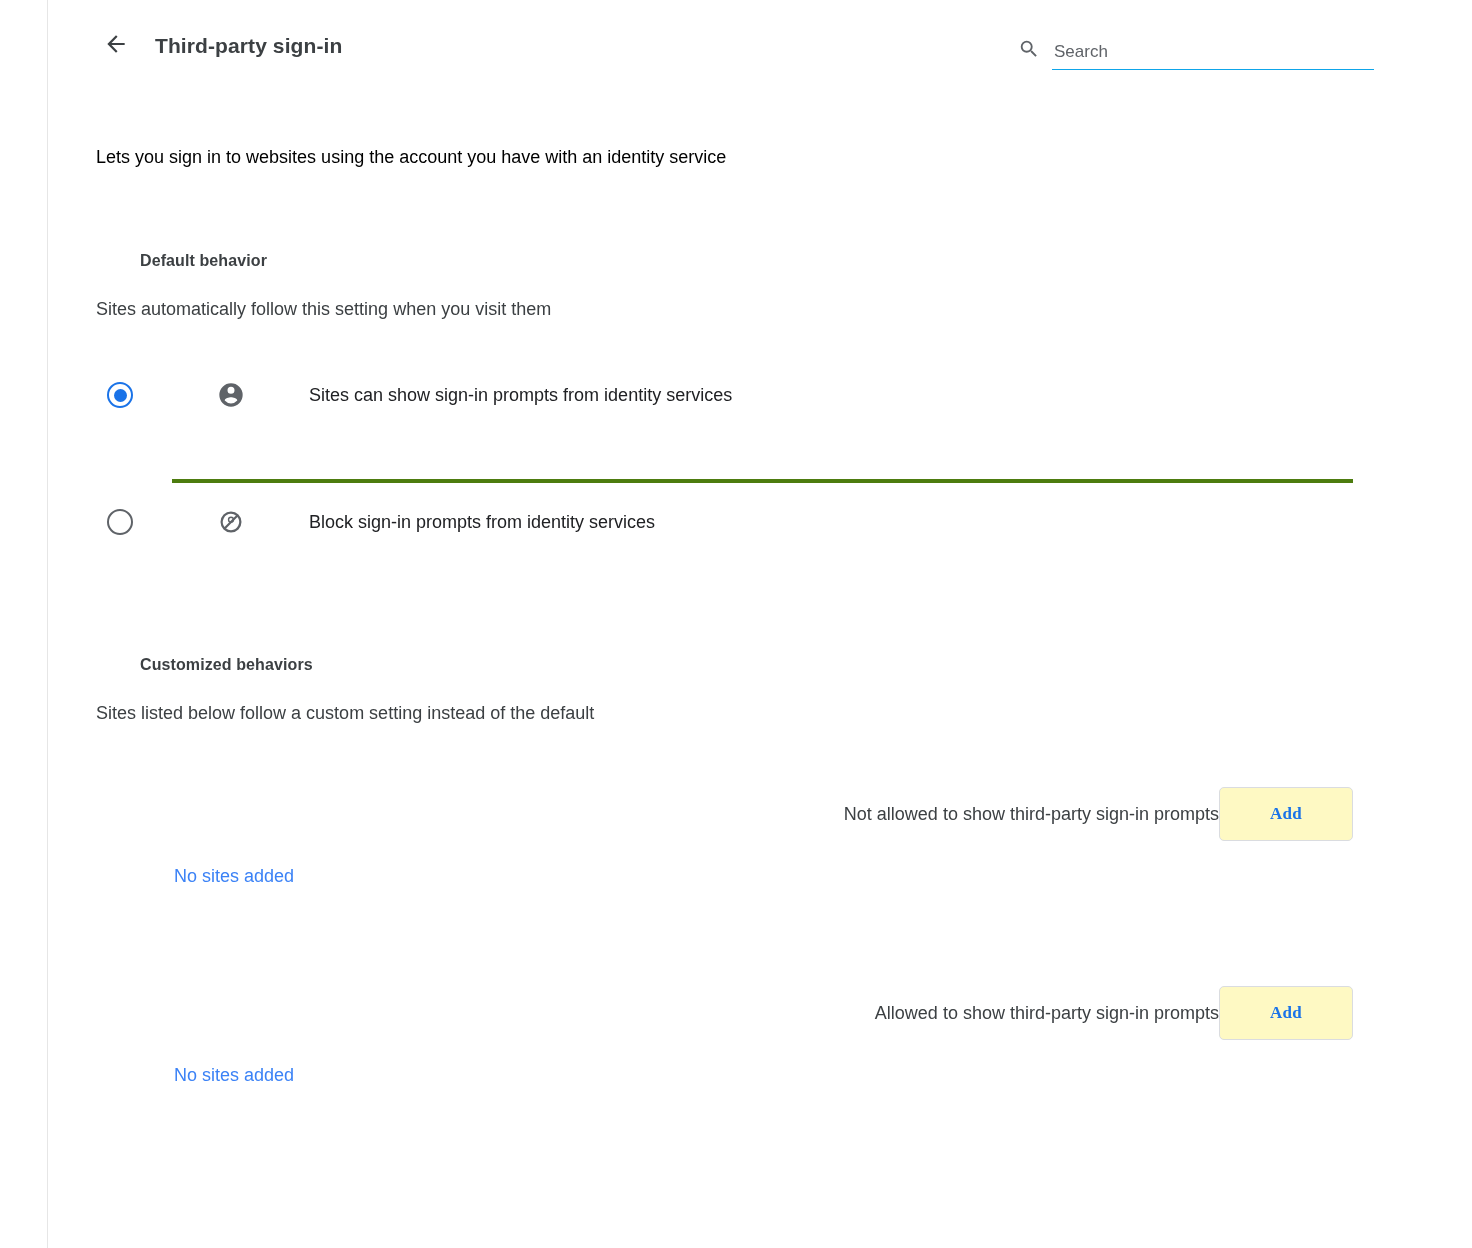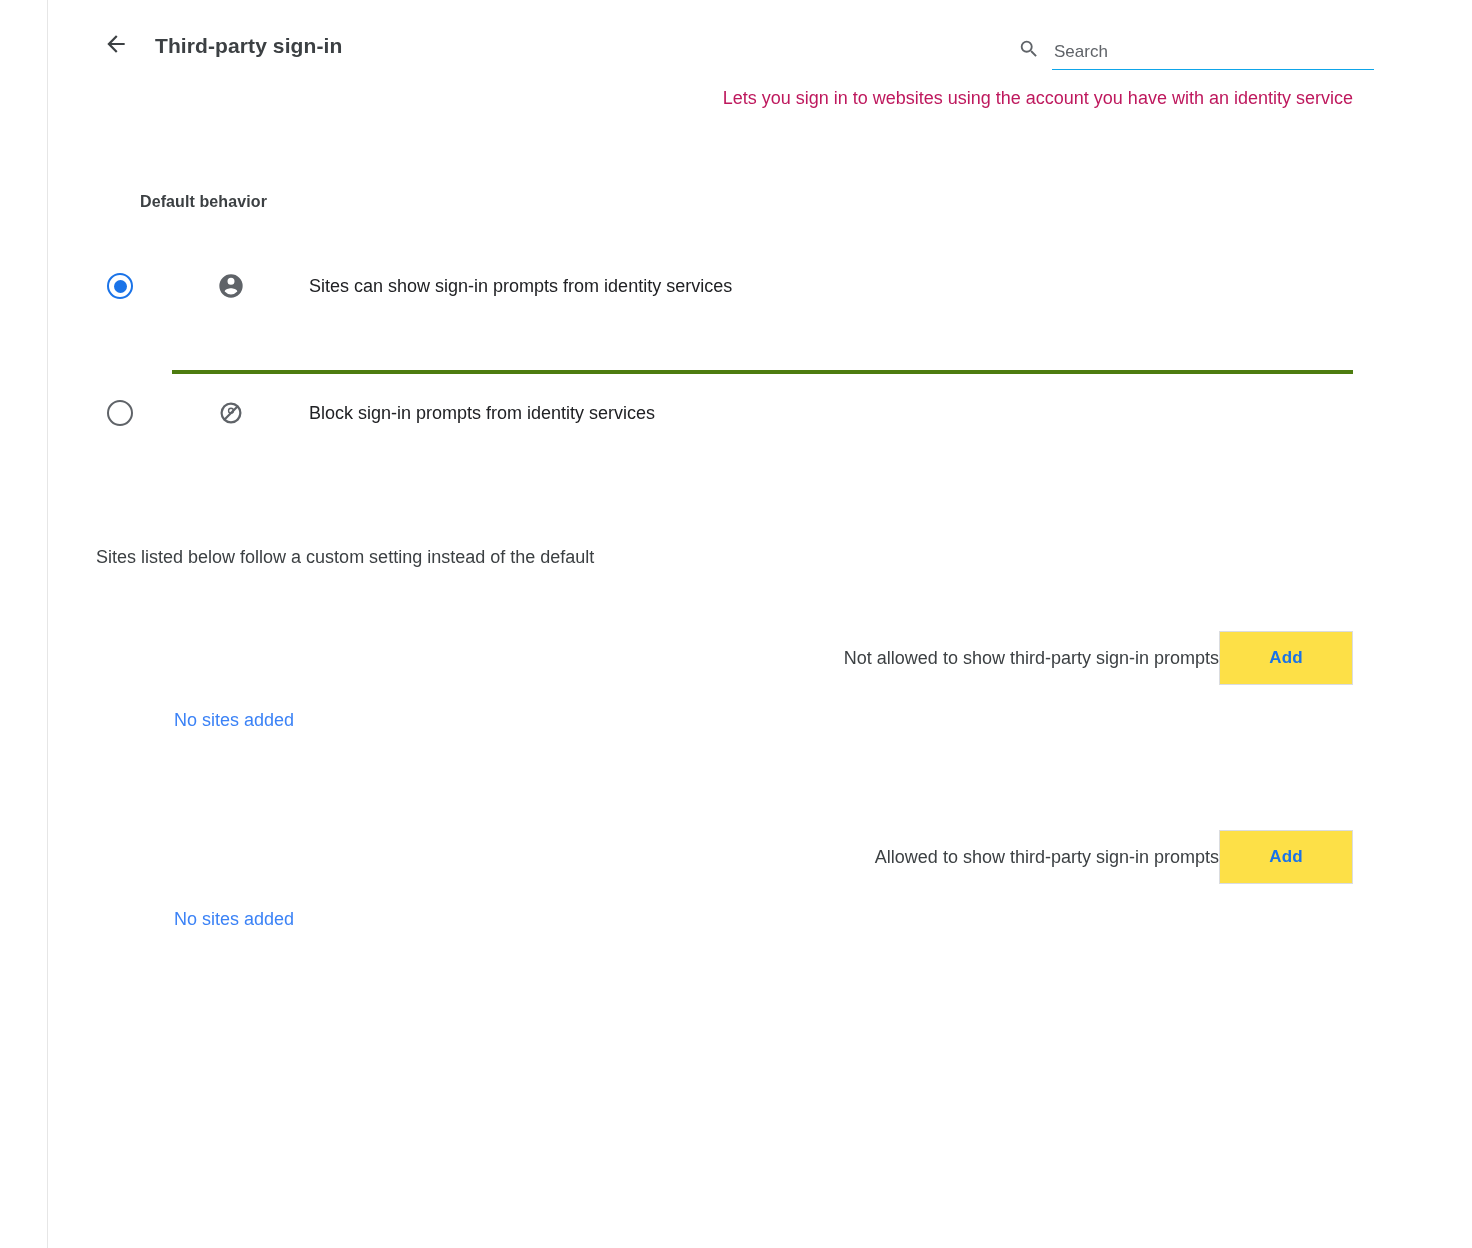--- a/index.html
+++ b/index.html
@@ -103,23 +103,23 @@
     background: transparent;
   }
   .search-field::placeholder { color: #5f6368; }
 
   
   .body-area {
     padding: 0 47px 0 47px;
   }
   .intro-text {
     font-size: 18px;
-    color: #be185d;
+    color: #000000;
+    margin-top: 59px;
     line-height: 1.4;
-    text-align: right;
   }
   .section-title {
     font-size: 16px;
     font-weight: bold;
     color: #3c4043;
     margin-top: 82px;
     letter-spacing: 0.1px;
     margin-left: 44px;
   }
   .section-sub {
@@ -200,26 +200,26 @@
     min-height: 56px;
   }
   .list-header-label {
     font-size: 18px;
     color: #3c4043;
   }
   .add-button {
     min-width: 134px;
     height: 54px;
     border: 1px solid #dadce0;
-    border-radius: 0;
-    background: #fde047;
+    border-radius: 5px;
+    background: #fef9c3;
     color: #1a73e8;
     font-size: 17px;
     font-weight: bold;
-    font-family: Liberation Sans, sans-serif;
+    font-family: Liberation Serif, serif;
     cursor: pointer;
     letter-spacing: 0.2px;
   }
   .empty-text {
     font-size: 18px;
     color: #3b82f6;
     margin-top: 24px;
     margin-left: 78px;
   }
   .spacer-lg { height: 36px; }
@@ -252,20 +252,21 @@
         </span>
         <input class="search-field" type="text" placeholder="Search" style="">
       </div>
     </div>
 
     <div class="body-area">
 
       <div class="intro-text">Lets you sign in to websites using the account you have with an identity service</div>
 
       <div class="section-title">Default behavior</div>
+      <div class="section-sub">Sites automatically follow this setting when you visit them</div>
 
       <div class="radio-list">
 
         <div class="radio-row">
           <div class="radio-outer-wrap">
             <div class="radio-outer checked">
               <div class="radio-inner"></div>
             </div>
           </div>
           <span class="row-icon">
@@ -285,20 +286,21 @@
               <path d="M12 3a9 9 0 1 0 0 18 9 9 0 0 0 0-18zm0 2a6.97 6.97 0 0 1 4.24 1.44L6.44 16.24A7 7 0 0 1 12 5zm0 14a6.97 6.97 0 0 1-4.24-1.44l9.8-9.8A7 7 0 0 1 12 19z" fill="#5f6368"></path>
               <circle cx="12" cy="10" r="2.1" fill="none" stroke="#5f6368" stroke-width="1.2"></circle>
             </svg>
           </span>
           <span class="row-label">Block sign-in prompts from identity services</span>
         </div>
 
       </div>
 
       <div class="custom-section">
+        <div class="section-title" style="margin-top:0">Customized behaviors</div>
         <div class="section-sub">Sites listed below follow a custom setting instead of the default</div>
 
         <div class="list-block">
           <div class="list-header">
             <span class="list-header-label">Not allowed to show third-party sign-in prompts</span>
             <button class="add-button">Add</button>
           </div>
           <div class="empty-text">No sites added</div>
         </div>
 

